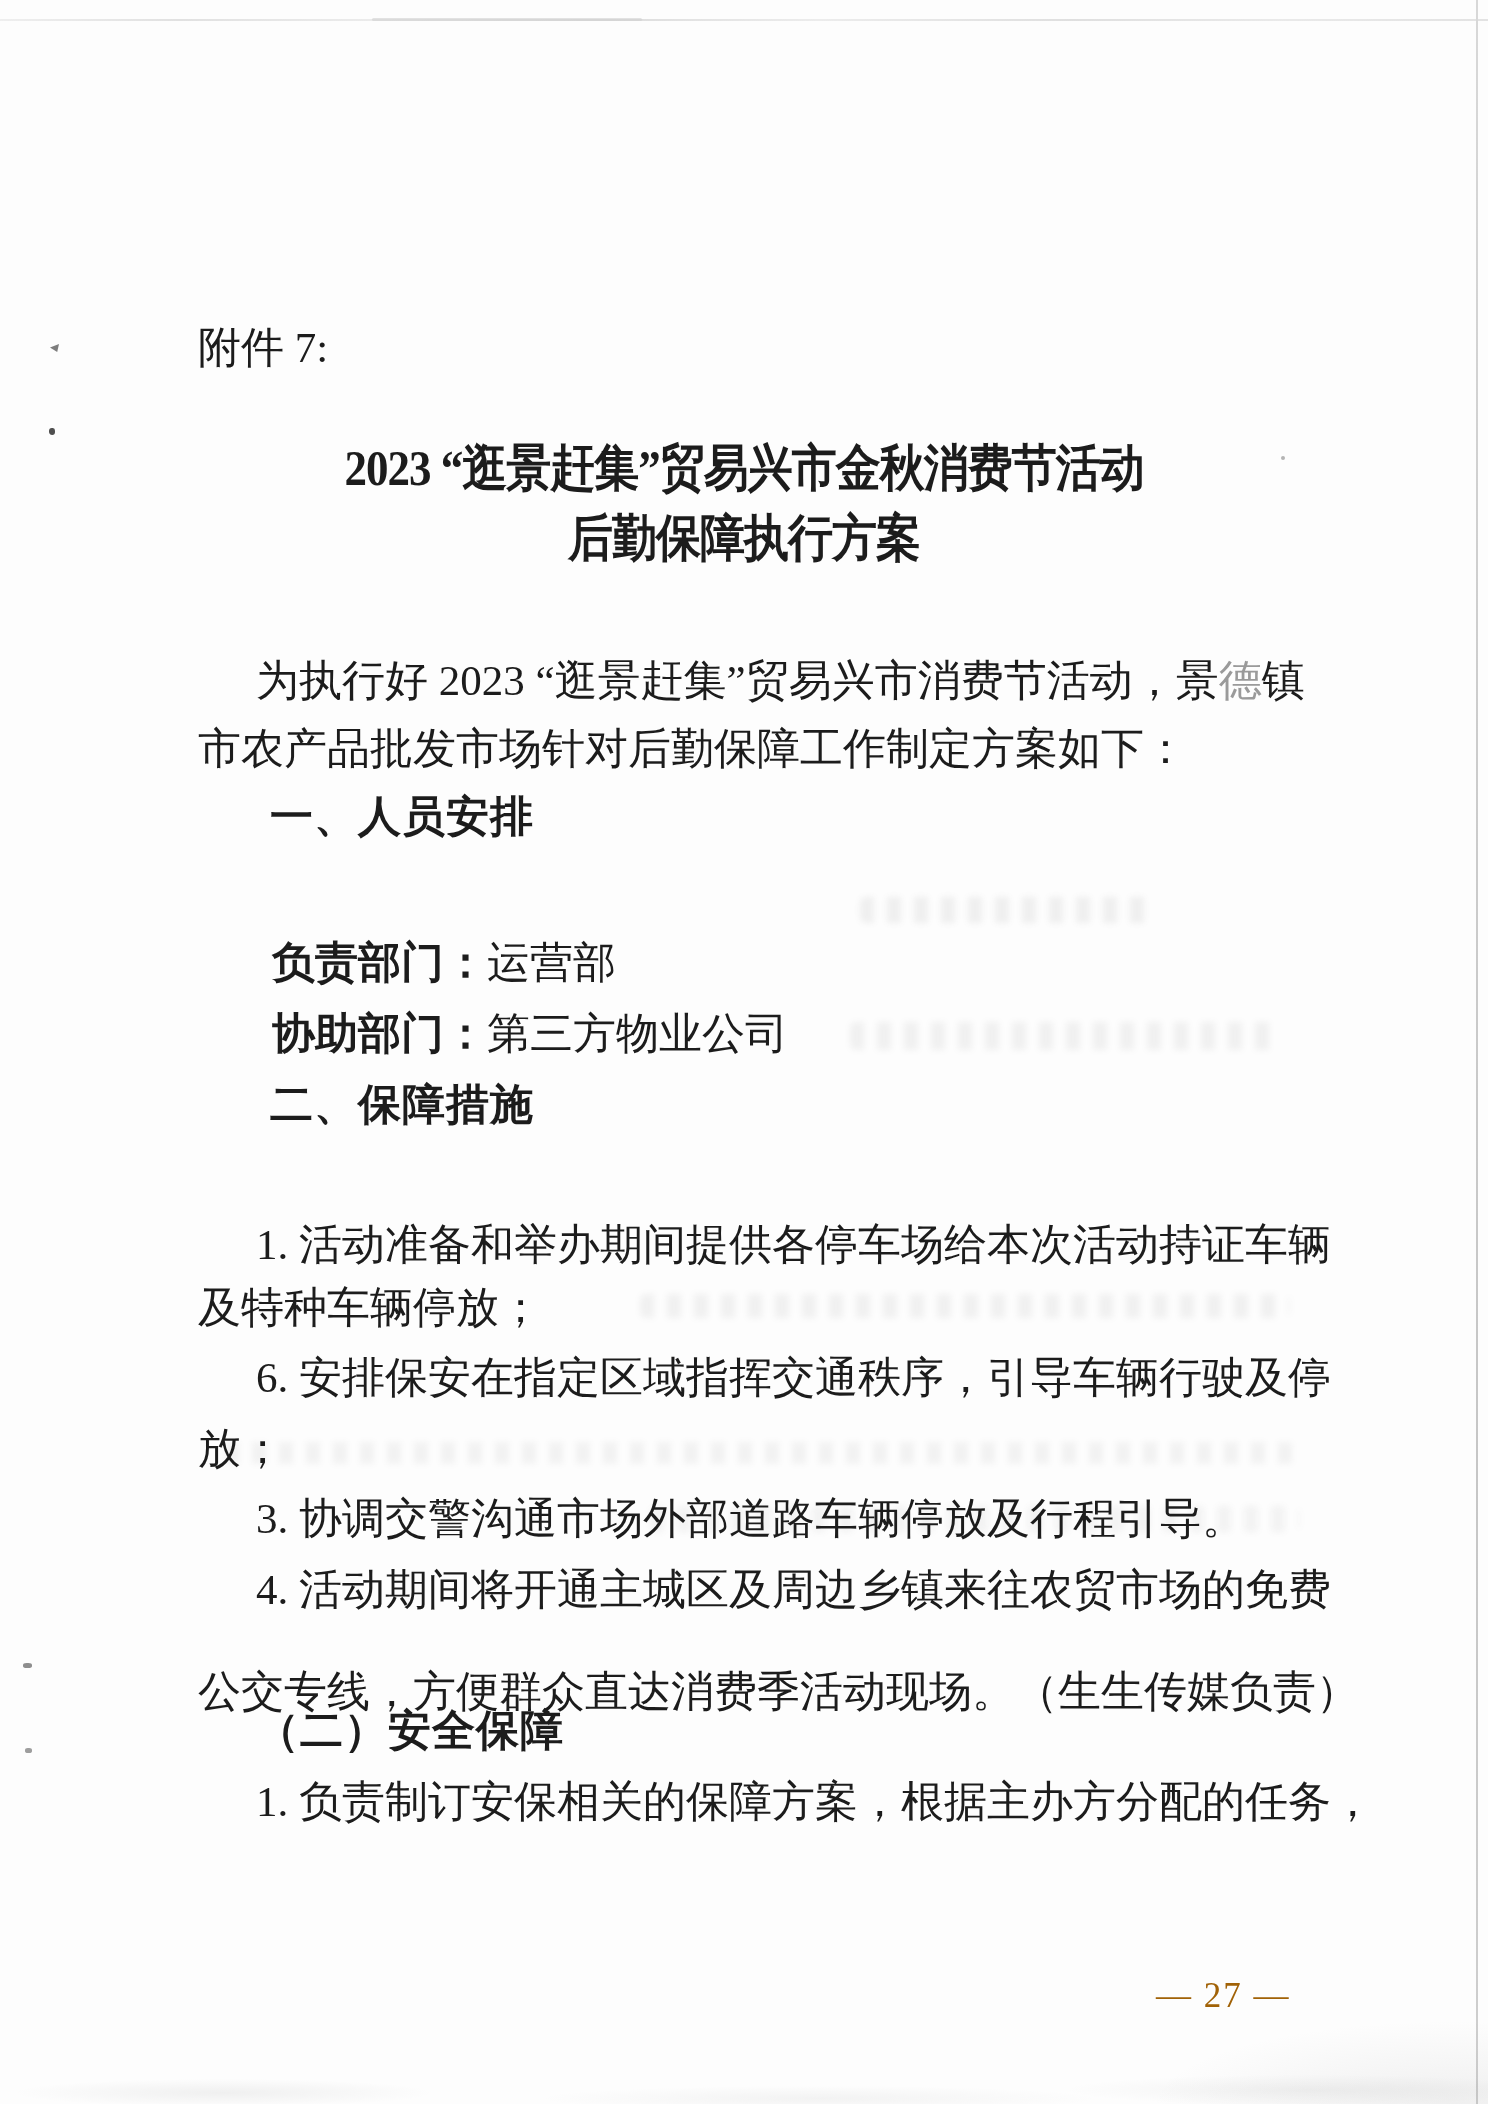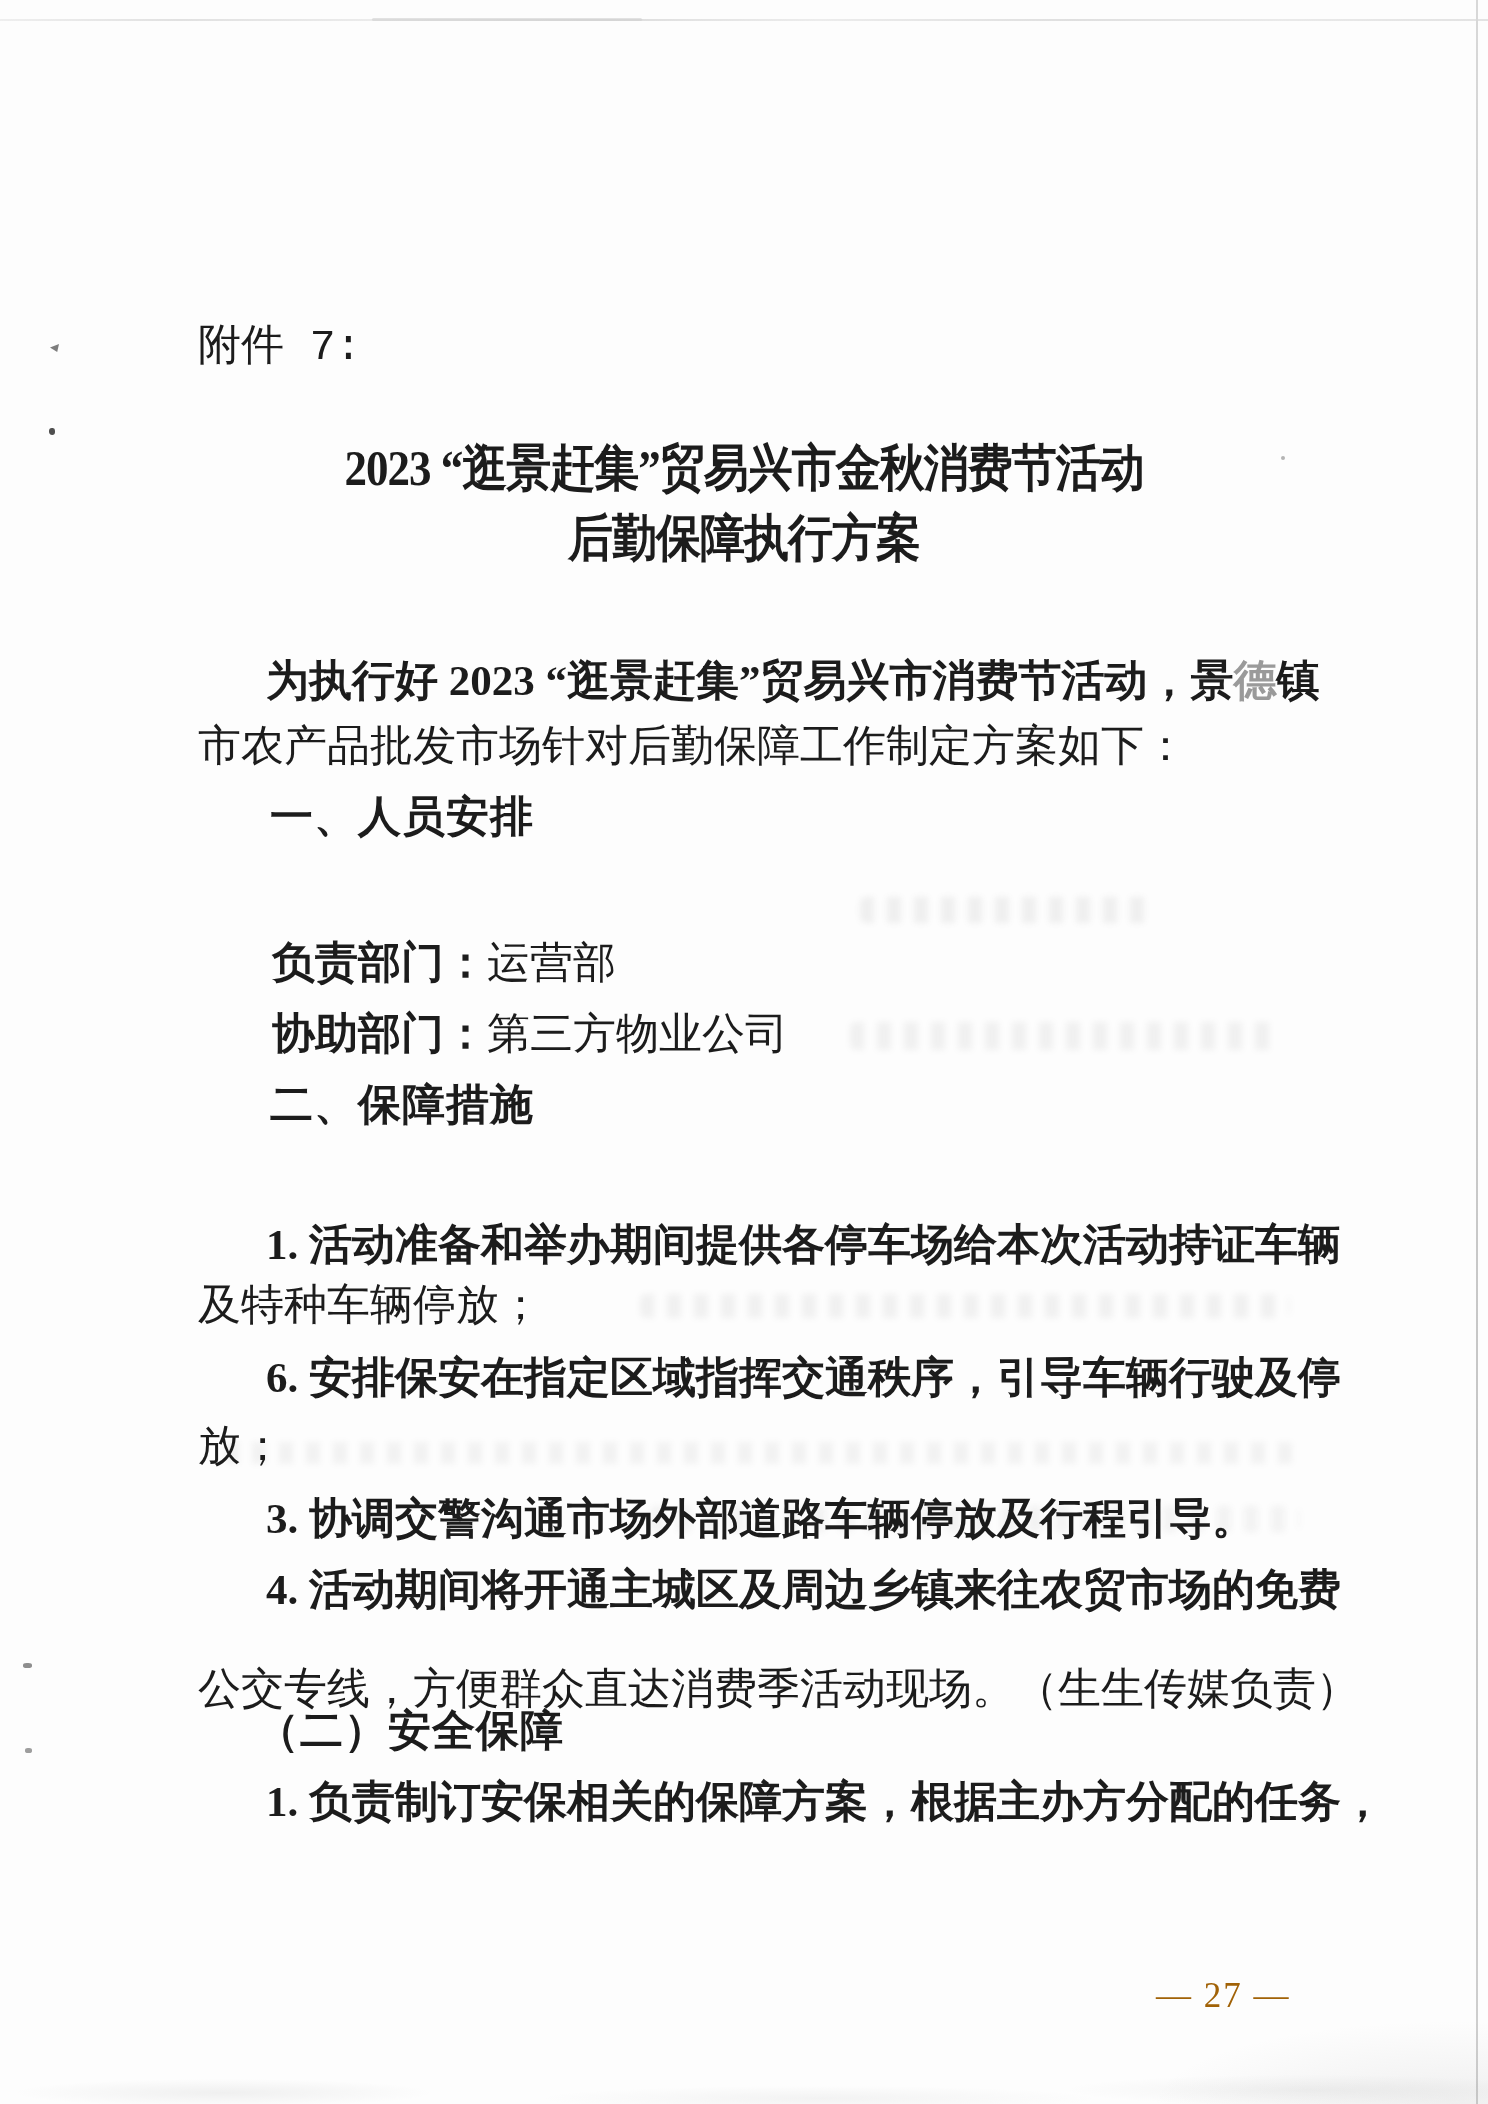--- a/index.html
+++ b/index.html
@@ -14,22 +14,22 @@
   }
   .line{
     position:absolute;
     font-size:43px;
     line-height:1;
     letter-spacing:0;
     white-space:nowrap;
     color:#1c1c1c;
     font-family:"Liberation Serif","DejaVu Serif",serif;
   }
-  .indent{left:266px;font-weight:bold;}
-  .flush{left:198px;font-family:Liberation Mono, monospace;}
+  .indent{left:256px;}
+  .flush{left:198px;}
   .heading-sans{
     font-family:"Liberation Sans","DejaVu Sans",sans-serif;
     font-weight:700;
     letter-spacing:1px;
   }
   .heading-serif-bold{
     font-weight:700;
     letter-spacing:1px;
   }
   .title-wrap{

